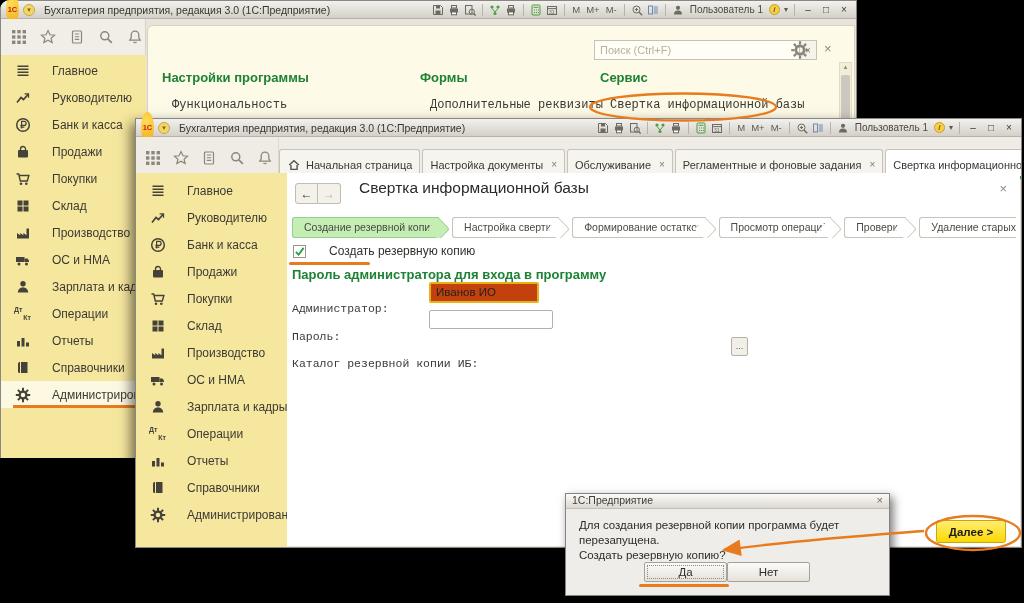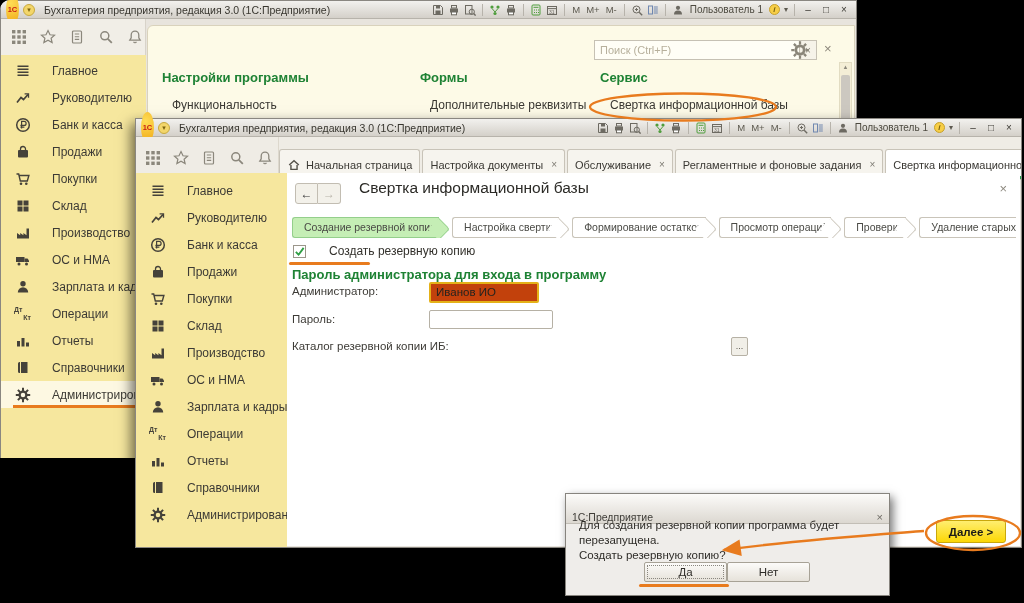--- a/index.html
+++ b/index.html
@@ -50,21 +50,21 @@
   .searchwrap { position:absolute; left:446px; top:14px; display:flex; }
   .search { width:206px; height:20px; border:1px solid #c6c1b4; background:#fffef6; font-size:11px; color:#444;
             padding:0 5px; font-family:inherit; }
   .search::placeholder { color:#b7b09c; }
   .searchx { width:17px; height:20px; border:1px solid #c6c1b4; border-left:none; background:#f6f3e9; color:#8b877c;
              font-size:10px; display:flex; align-items:center; justify-content:center; cursor:pointer;}
   .gearbtn { position:absolute; left:642px; top:14px; color:#8b867a; cursor:pointer;}
   .panelx { position:absolute; left:676px; top:15px; color:#8b867a; font-size:13px; cursor:pointer;}
   .seccol { position:absolute; top:44px; }
   .sechead { font-size:13px; font-weight:bold; color:#1e8234; }
-  .seclink { margin:13px 0 0 10px; font-size:12px; color:#3a3833; cursor:pointer; }
+  .seclink { margin:13px 0 0 10px; font-size:12px; color:#3a3833; cursor:pointer;font-family:Liberation Mono, monospace; }
   .vscroll { position:absolute; right:2px; top:36px; bottom:4px; width:13px; background:#f4eed6; border:1px solid #e2dcc2;}
   .vscroll .arr { position:absolute; top:1px; left:0; right:0; text-align:center; font-size:6px; color:#8b877c;}
   .vscroll .thumb { position:absolute; left:1px; right:1px; top:12px; bottom:1px; background:#ccc8c0; border-radius:2px;}
 
   
   .tabrow { position:absolute; left:0; top:18px; right:0; height:43px; background:#efece5; border-bottom:1px solid #cac5ba; display:flex;}
   .toolstrip-in { width:143px; flex:none; display:flex; align-items:center; gap:12px; padding-left:9px; color:#8b877c; border-right:1px solid #ddd8cd;}
   .tabs { flex:1; display:flex; align-items:flex-end; overflow:hidden; }
   .tab { display:inline-flex; align-items:center; gap:5px; padding:0 7px; height:30px; background:#f6f4ee;
          border:1px solid #c8c3b8; border-bottom:none; border-radius:3px 3px 0 0; font-size:11px; color:#3a3833;
@@ -88,36 +88,36 @@
   .step::after { content:''; position:absolute; right:-8px; top:2.6px; width:15px; height:15px; background:inherit;
           border-top:1px solid #c9c4b9; border-right:1px solid #c9c4b9; transform:rotate(45deg); border-radius:0 4px 0 0;}
   .step.active { background:#c5eeb5; border-color:#94cf8b; }
   .step.active::after { border-color:#94cf8b; }
   .cbrow { position:absolute; left:6px; top:71px; display:flex; align-items:center; gap:23px; font-size:12px; color:#33312c; cursor:pointer;}
   .cb { width:13px; height:13px; border:1px solid #9b968b; background:#fff; display:flex; align-items:center; justify-content:center; flex:none;}
   .uline { position:absolute; height:3px; background:#e87b1e; border-radius:2px; z-index:5;}
   .cb-uline { left:2px; top:89px; width:81px; }
   .gheading { position:absolute; left:5px; top:94px; font-size:13px; font-weight:bold; color:#1e8234; }
   .frow { position:absolute; left:5px; right:10px; height:21px; }
-  .flabel { position:absolute; left:0; top:3px; font-size:11.5px; color:#3d3b36; white-space:nowrap;}
+  .flabel { position:absolute; left:0; top:20px; font-size:11.5px; color:#3d3b36; white-space:nowrap;font-family:Liberation Mono, monospace;}
   .fld { position:absolute; left:137px; top:0; height:19px; border:1px solid #b6b1a5; border-radius:2px; background:#fff;
          font-size:11.5px; color:#24231f; padding:0 5px; line-height:17px; width:124px; white-space:nowrap; overflow:hidden;}
   .fld.hl { border:2px solid #e4b118; background:#c2410c; height:21px; line-height:16px; width:110px;}
   .fld.pale { background:#fdfbeb; width:298px;}
   .browse { position:absolute; left:439px; top:0; width:17px; height:19px; border:1px solid #b6b1a5; border-radius:2px;
             background:#f1efe8; font-size:9px; color:#55524a; text-align:center; line-height:16px; cursor:pointer;}
   .nextbtn { position:absolute; right:14px; bottom:3px; width:70px; height:23px; background:linear-gradient(#ffee70,#fcd705);
              border:1px solid #c9a70b; border-radius:3px; font-size:11.5px; font-weight:bold; color:#1c1b17;
              font-family:inherit; cursor:pointer;}
 
   
   .dialog { position:absolute; left:565px; top:493px; width:325px; height:103px; background:#efedea;
             border:1px solid #87847e; box-shadow:3px 4px 9px rgba(0,0,0,.55); z-index:30;}
-  .dtitle { height:30px; background:linear-gradient(#fcfbf9,#dcd8d1); border-bottom:1px solid #c2beb6;
-            display:flex; align-items:flex-end; padding:0 6px; font-size:10.5px; color:#3f3d38;}
+  .dtitle { height:15px; background:linear-gradient(#fcfbf9,#dcd8d1); border-bottom:1px solid #c2beb6;
+            display:flex; align-items:flex-start; padding:0 6px; font-size:10.5px; color:#3f3d38;}
   .dx { margin-left:auto; color:#6f6c66; font-size:11px; cursor:pointer;}
   .dmsg { position:absolute; left:13px; top:24px; font-size:11.5px; color:#2e2c28; line-height:15px;}
   .dbtns { position:absolute; left:78px; top:68px; display:flex; gap:0;}
   .dbtn { width:83px; height:20px; border:1px solid #a7a296; background:linear-gradient(#fcfbf9,#e6e2da);
           font-size:11.5px; color:#2e2c28; border-radius:2px; font-family:inherit; cursor:pointer;}
   .dbtn.yes { outline:1px dotted #8a877f; outline-offset:-4px;}
   .yes-uline { left:73px; top:90px; width:90px; }
 
   .overlay { position:absolute; inset:0; z-index:40; pointer-events:none; }
 </style>

